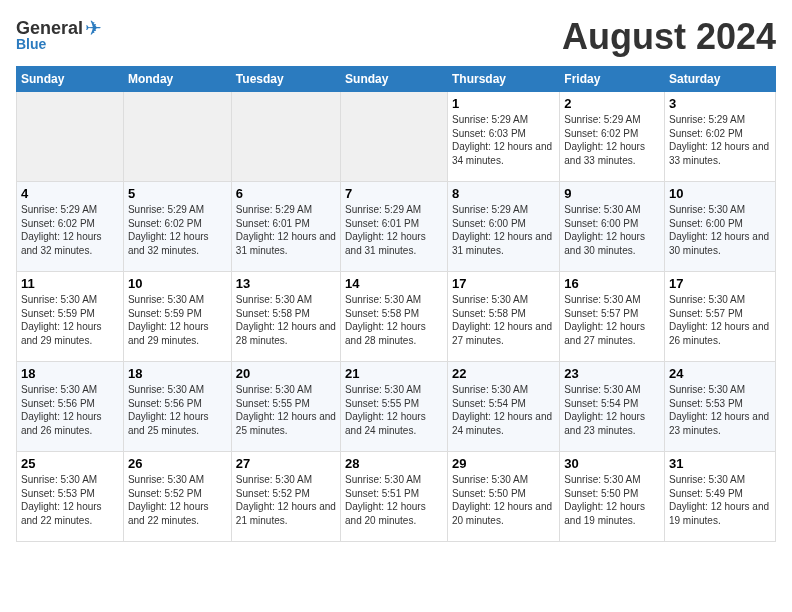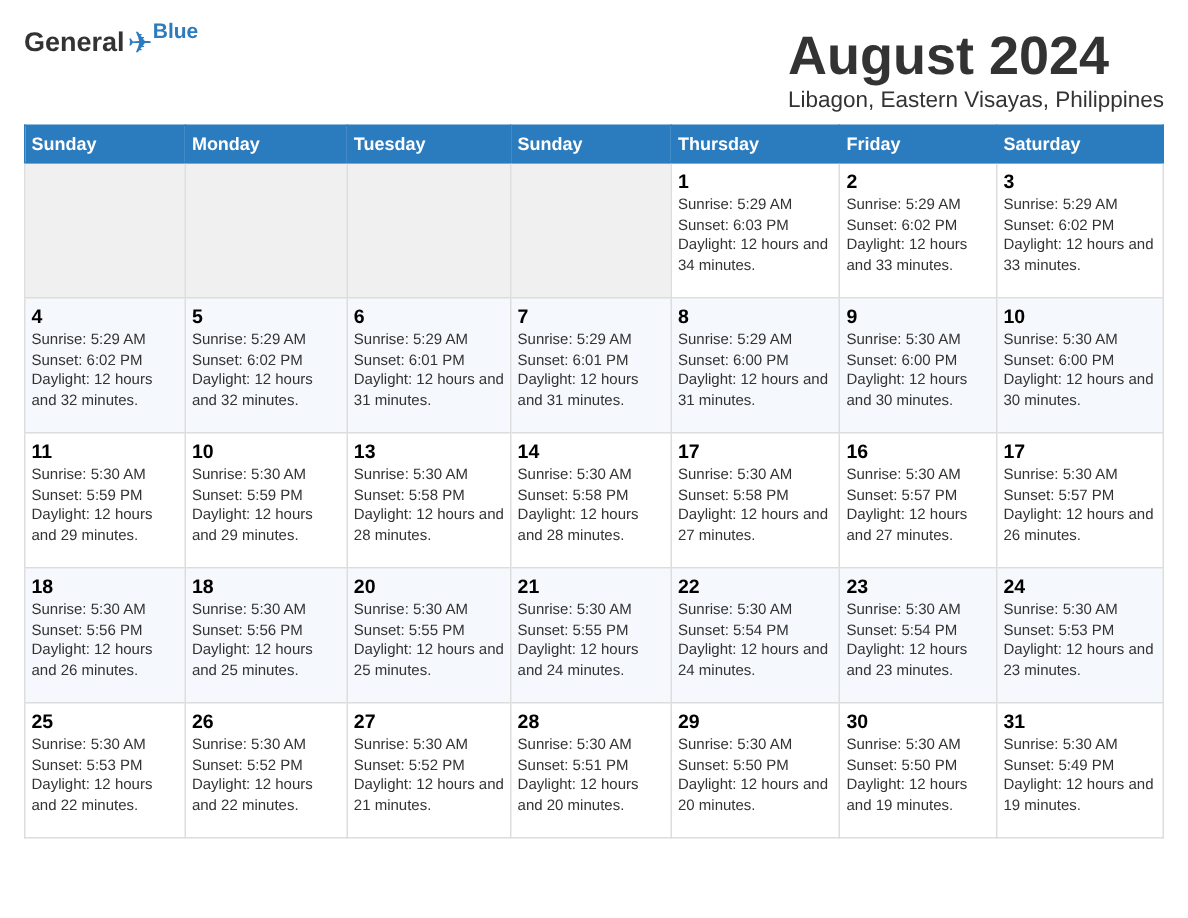--- a/index.html
+++ b/index.html
@@ -11,29 +11,29 @@
       padding: 16px;
     }
     .header-section {
       display: flex;
       align-items: flex-start;
       justify-content: space-between;
       margin-bottom: 8px;
     }
     .logo {
       display: flex;
-      flex-direction: row;
+      flex-direction: column;
       align-items: flex-start;
     }
     .logo-top-row {
       display: flex;
       align-items: center;
     }
     .title-section {
-      text-align: left;
+      text-align: right;
     }
     .calendar-title {
       font-size: 36px;
       font-weight: bold;
       color: #333;
     }
     .calendar-subtitle {
       font-size: 15px;
       color: #333;
     }
@@ -91,21 +91,20 @@
 <div class="header-section">
   <div class="logo">
     <div class="logo-top-row">
       <span style="font-size:18px;font-weight:bold;color:#333;">General</span>
       <span style="color:#2b7bbf;font-size:20px;margin-left:2px;">✈</span>
     </div>
     <span style="font-size:14px;font-weight:bold;color:#2b7bbf;margin-top:-4px;">Blue</span>
   </div>
   <div class="title-section">
     <div class="calendar-title">August 2024</div>
-    <div class="calendar-subtitle">Libagon, Eastern Visayas, Philippines</div>
   </div>
 </div>
 
 <table>
   <thead>
     <tr>
     <th>Sunday</th>
         <th>Monday</th>
         <th>Tuesday</th>
         <th>Sunday</th>

